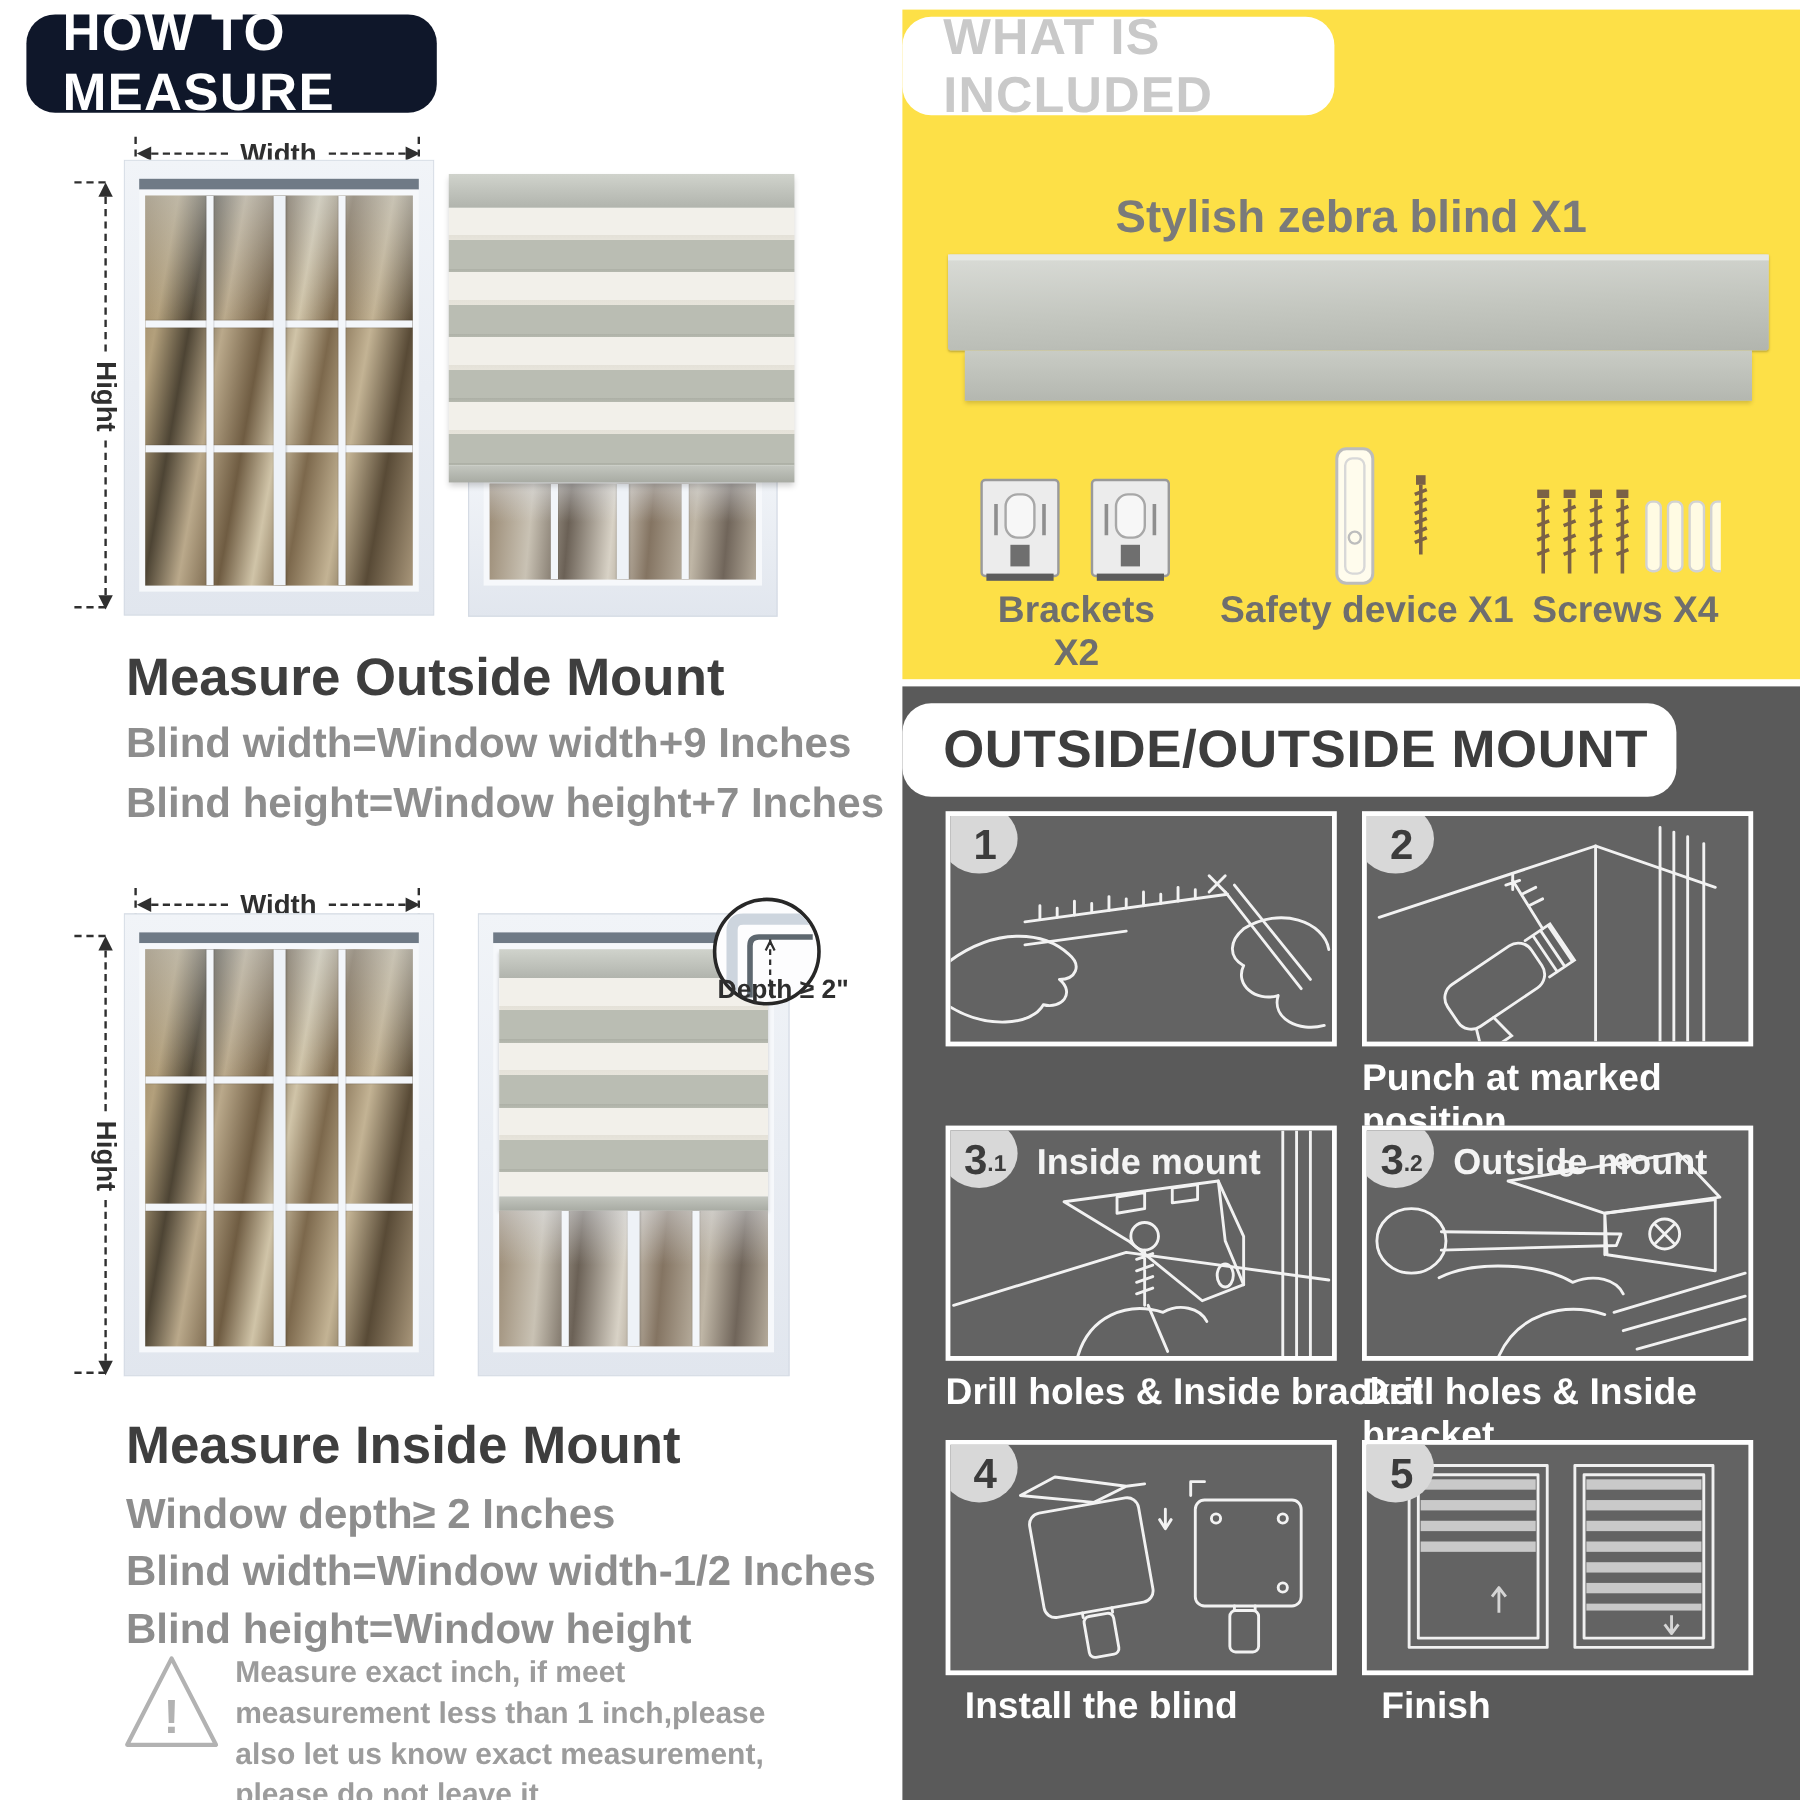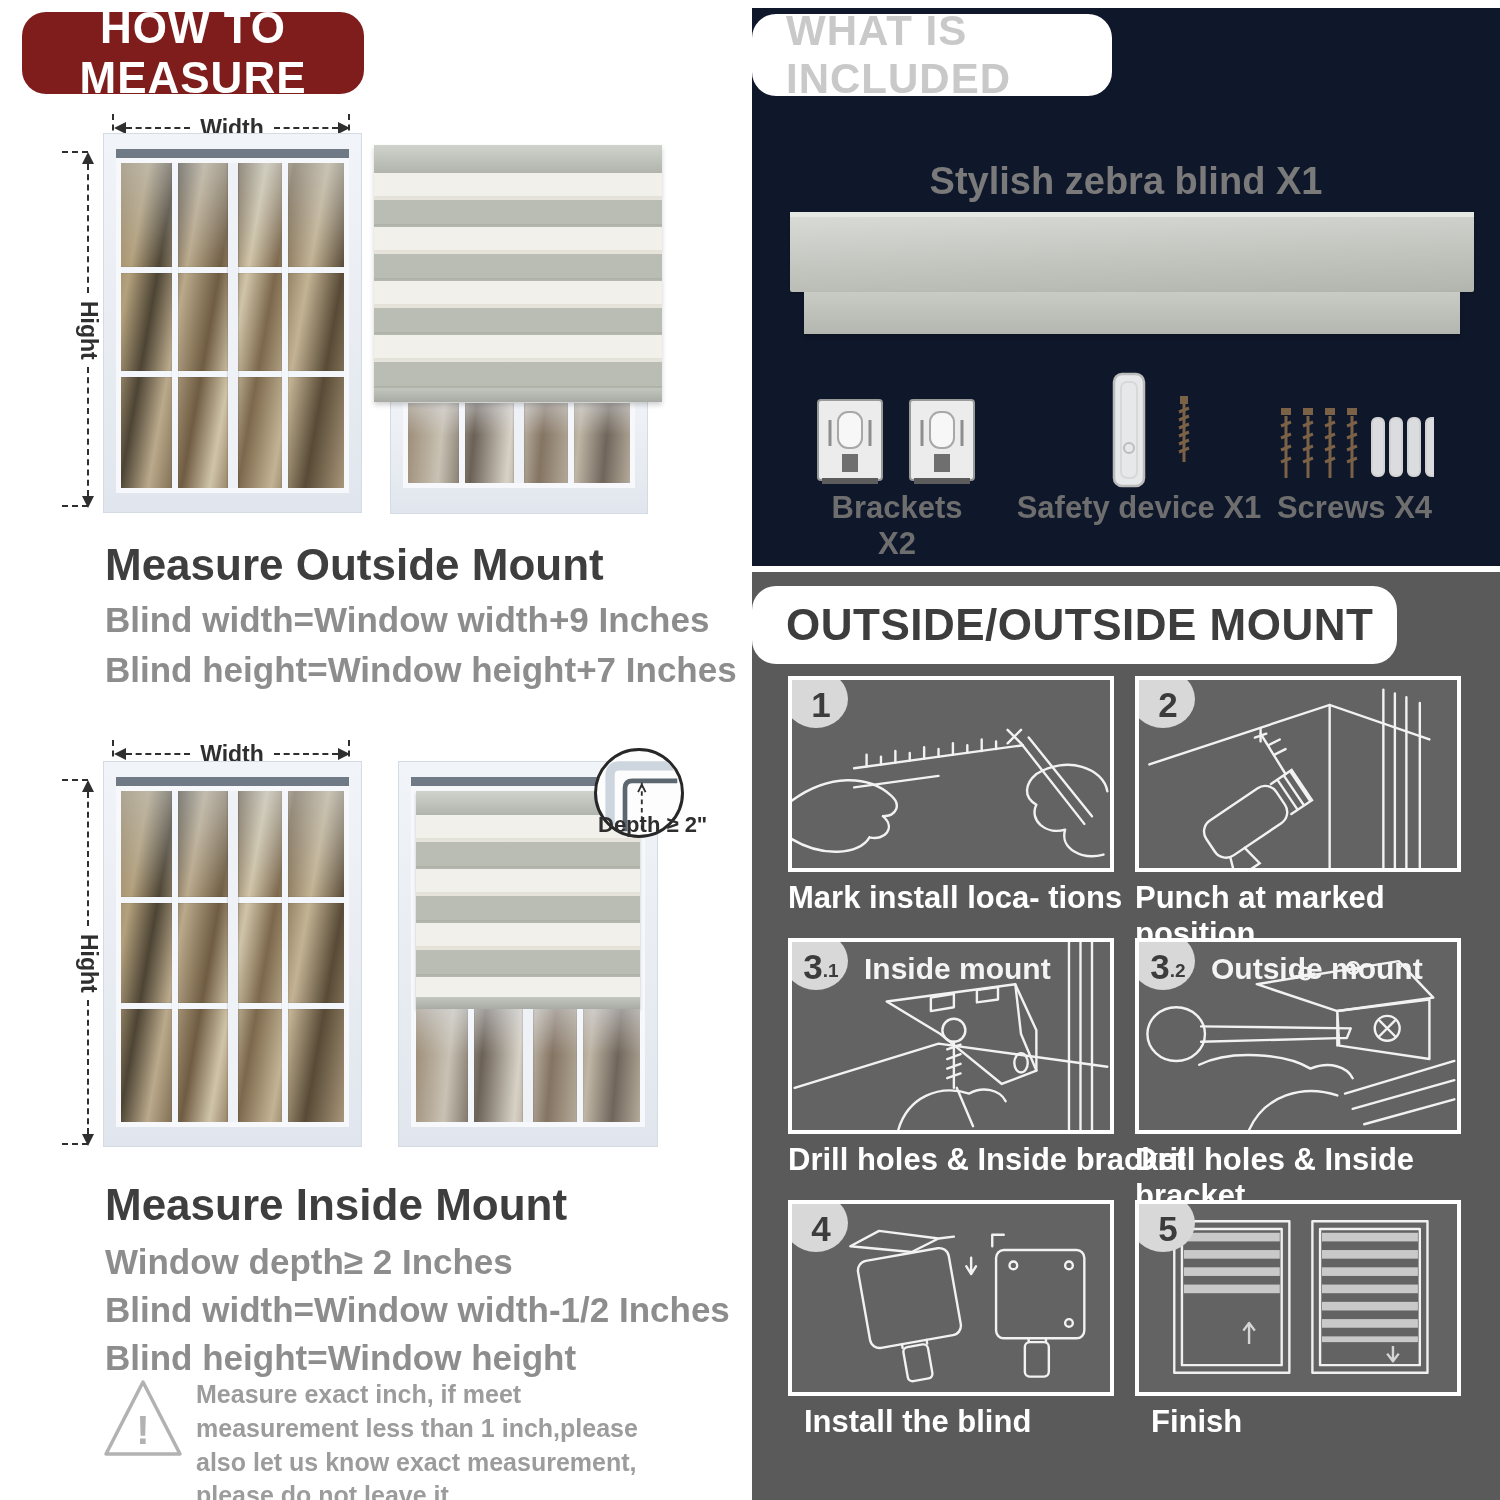--- a/index.html
+++ b/index.html
@@ -1,22 +1,22 @@
 <!DOCTYPE html>
 <html><head>
 <meta charset="utf-8">
 <style>
   html,body{margin:0;padding:0;background:#fff;}
   #canvas{position:relative;width:1500px;height:1500px;background:#ffffff;overflow:hidden;
           font-family:"Liberation Sans","DejaVu Sans",sans-serif;}
   
-  .plate-left{position:absolute;left:22px;top:12px;width:342px;height:82px;background:#7f1d1d;
-              border-radius:24px;display:flex;align-items:center;box-sizing:border-box;text-align:center;}
+  .plate-left{position:absolute;left:22px;top:12px;width:342px;height:82px;background:#0f172a;
+              border-radius:24px;display:flex;align-items:center;padding-left:30px;box-sizing:border-box;}
   .plate-left span{color:#ffffff;font-size:44px;font-weight:bold;letter-spacing:1px;}
-  .panel-included{position:absolute;left:752px;top:8px;width:748px;height:558px;background:#0f172a;}
+  .panel-included{position:absolute;left:752px;top:8px;width:748px;height:558px;background:#fde047;}
   .plate-included{position:absolute;left:0px;top:6px;width:360px;height:82px;background:#ffffff;
               border-radius:24px;display:flex;align-items:center;padding-left:34px;box-sizing:border-box;}
   .plate-included span{color:#c9c9c9;font-size:42px;font-weight:bold;letter-spacing:1px;}
   .panel-mount{position:absolute;left:752px;top:572px;width:748px;height:928px;background:#5a5a5a;}
   .plate-mount{position:absolute;left:0px;top:14px;width:645px;height:78px;background:#ffffff;
               border-radius:24px;display:flex;align-items:center;padding-left:34px;box-sizing:border-box;}
   .plate-mount span{color:#3d3d3d;font-size:44px;font-weight:bold;letter-spacing:.5px;}
   
   .h-title{position:absolute;color:#3e3e3e;font-size:44px;font-weight:bold;}
   .h-line{position:absolute;color:#8d8d8d;font-size:35px;font-weight:bold;}
@@ -292,21 +292,20 @@
     <svg viewBox="0 0 326 196" fill="none" stroke="#f2f2f2" stroke-width="2.5" stroke-linecap="round">
       <path d="M62,92 L238,68"></path>
       <path d="M62,112 L150,100"></path>
       <path d="M75,90 v-12 M90,88 v-8 M105,86 v-12 M120,84 v-8 M135,82 v-12 M150,80 v-8 M165,78 v-12 M180,76 v-8 M195,74 v-12 M210,72 v-8"></path>
       <path d="M222,52 l14,14 M236,52 l-14,14"></path>
       <path d="M236,66 L302,150 M244,60 L310,142"></path>
       <path d="M-6,128 C36,96 78,100 100,120 M100,120 C112,130 106,142 92,142 M92,142 C106,154 94,168 78,164 M78,164 C68,182 28,186 -6,164"></path>
       <path d="M252,98 C284,78 322,92 326,116 M252,98 C240,108 238,122 252,130 M252,130 C244,146 262,162 282,156 M282,156 C276,176 300,188 322,182"></path>
     </svg>
   </div>
-  <div class="caption c1 cap1">Mark install loca- tions</div>
 
   <div class="step-box c2 r1">
     <div class="badge">
         <span>2</span>
       </div>
     <svg viewBox="0 0 326 196" fill="none" stroke="#f2f2f2" stroke-width="2.5" stroke-linecap="round">
       <path d="M8,88 L196,26 L300,62"></path>
       <path d="M196,26 L196,196 M252,10 L252,196 M264,14 L264,196 M276,18 L276,196 M290,24 L290,196"></path>
       <path d="M118,60 l12,-4 m-6,-6 v14"></path>
       <g transform="rotate(-34 120 140)">

